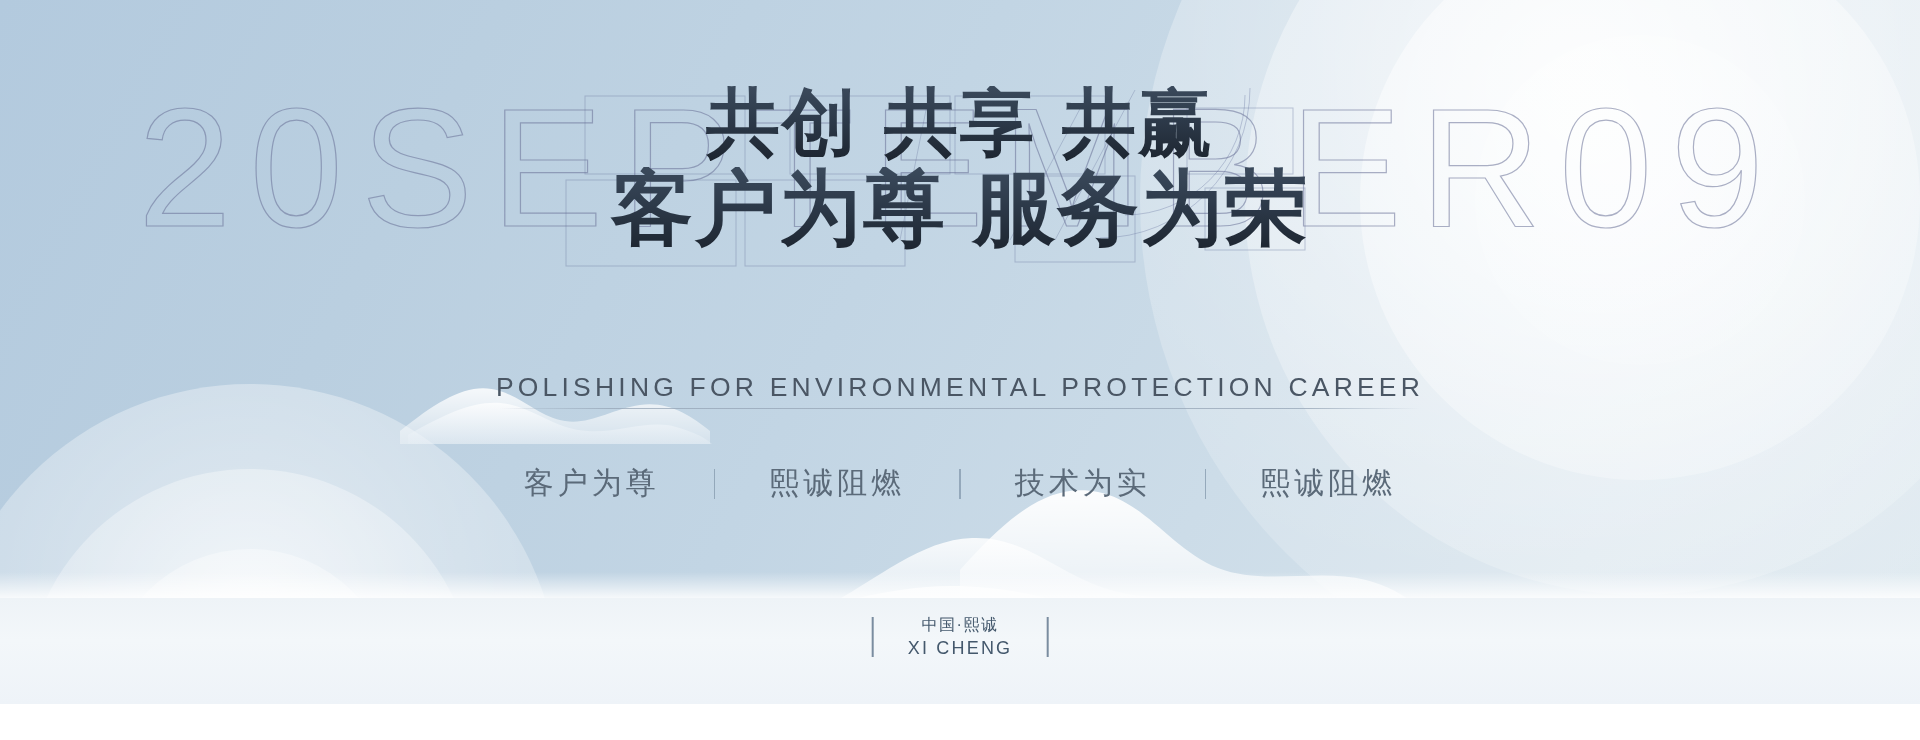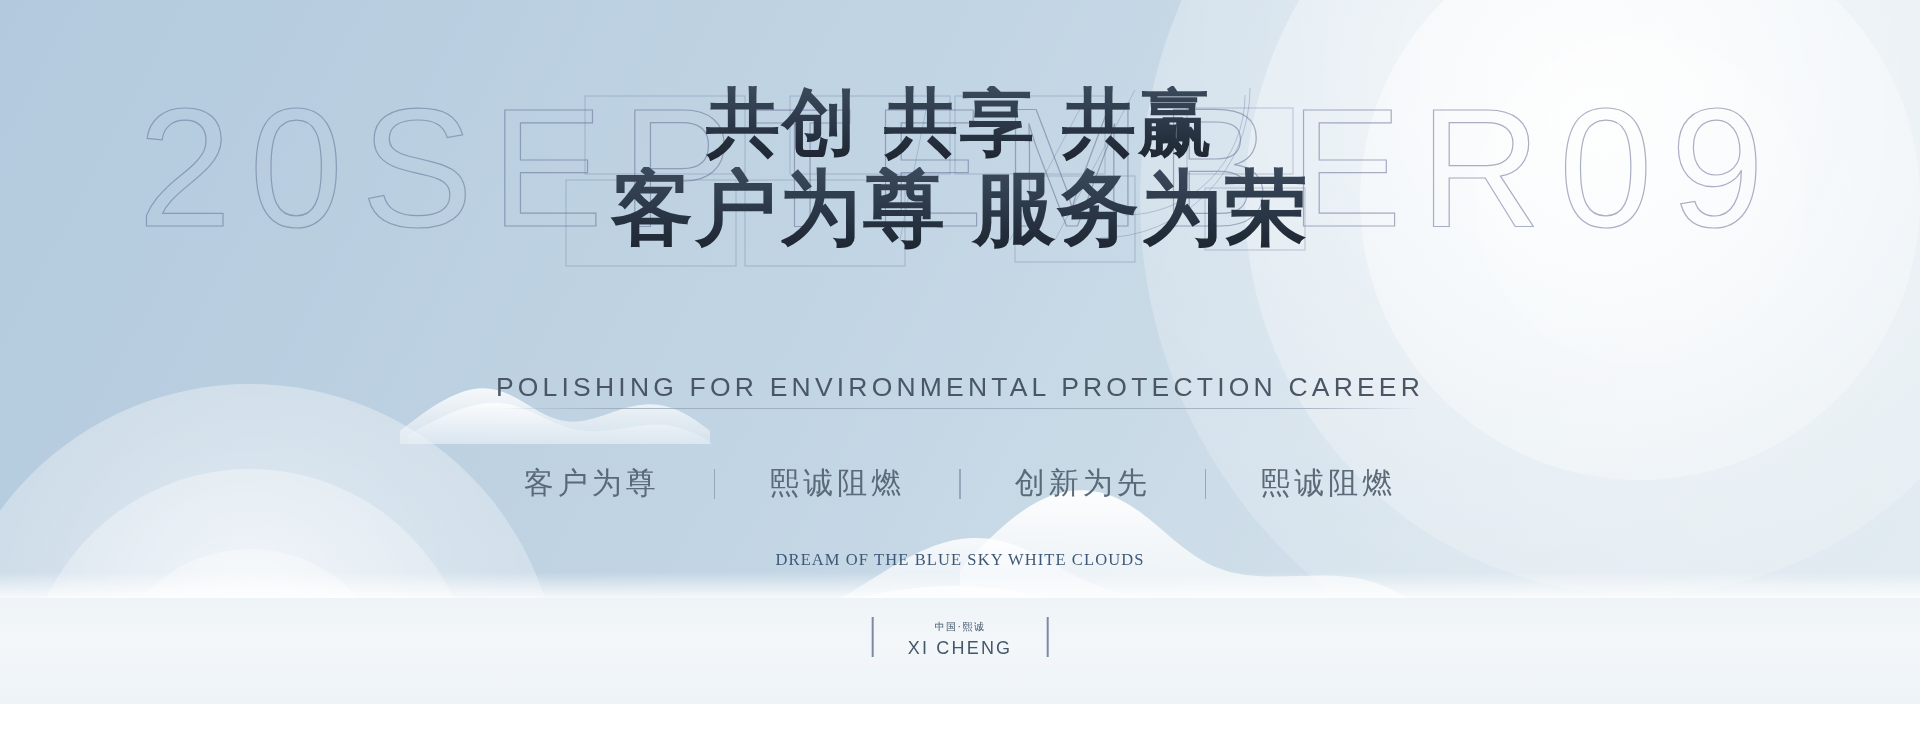--- a/index.html
+++ b/index.html
@@ -185,21 +185,21 @@
     width: 2px;
     height: 40px;
     background: #6d8196;
     opacity: 0.9;
   }
   .badge-text {
     text-align: center;
     color: #44586c;
     line-height: 1.35;
   }
-  .badge-cn { font-size: 10px; letter-spacing: 1.5px; }
+  .badge-cn { font-size: 16px; letter-spacing: 1.5px; }
   .badge-en { font-size: 18px; letter-spacing: 2.2px; }
 </style>
 </head>
 <body>
 
 <div class="banner">
 
   <div class="tr-wrap">
     <div class="ring tr1"></div>
     <div class="ring tr2"></div>
@@ -279,27 +279,26 @@
   </div>
 
   <div class="tagline">POLISHING FOR ENVIRONMENTAL PROTECTION CAREER</div>
   <div class="tagline-rule"></div>
 
   <div class="values">
     <span class="value-item">客户为尊</span>
     <span class="value-sep"></span>
     <span class="value-item">熙诚阻燃</span>
     <span class="value-sep"></span>
-    <span class="value-item">创新为先</span>
+    <span class="value-item">技术为实</span>
     <span class="value-sep"></span>
     <span class="value-item">熙诚阻燃</span>
   </div>
 
   <div class="subblock">
-    <div class="sb2">DREAM OF THE BLUE SKY WHITE CLOUDS</div>
   </div>
 
   <div class="badge">
     <span class="badge-bar"></span>
     <span class="badge-text">
       <span class="badge-cn">中国·熙诚</span><br>
       <span class="badge-en">XI CHENG</span>
     </span>
     <span class="badge-bar"></span>
   </div>

